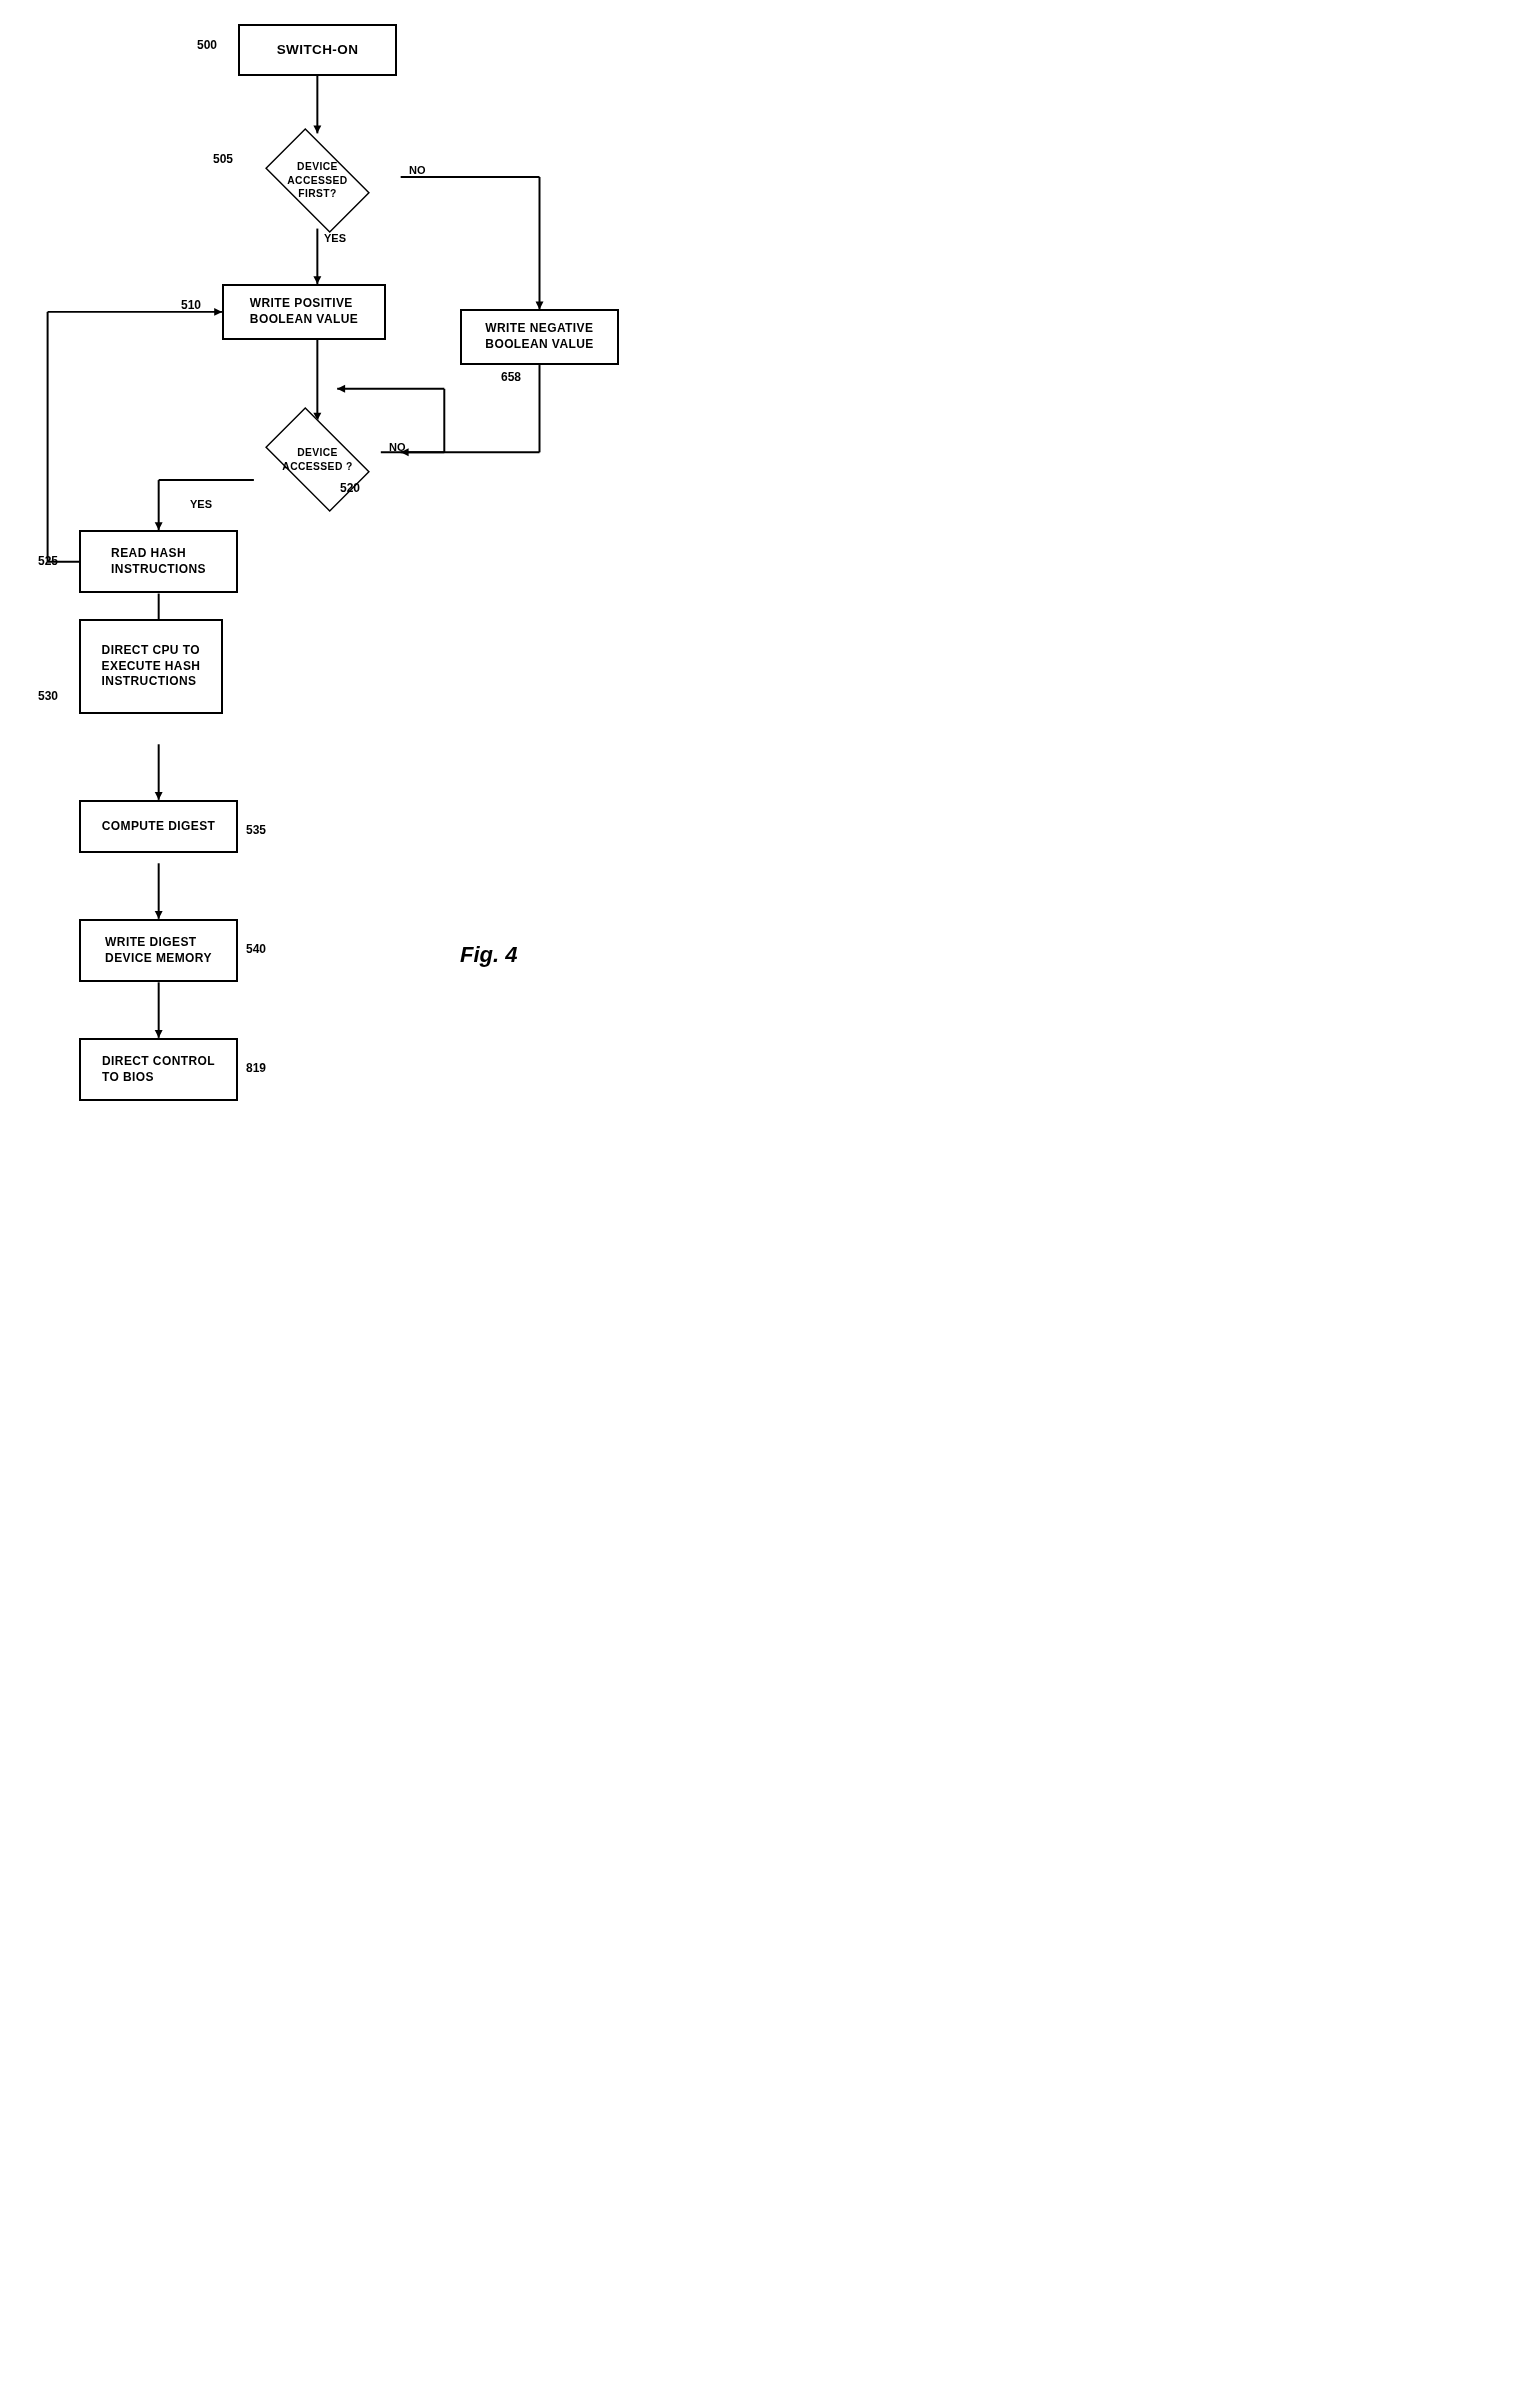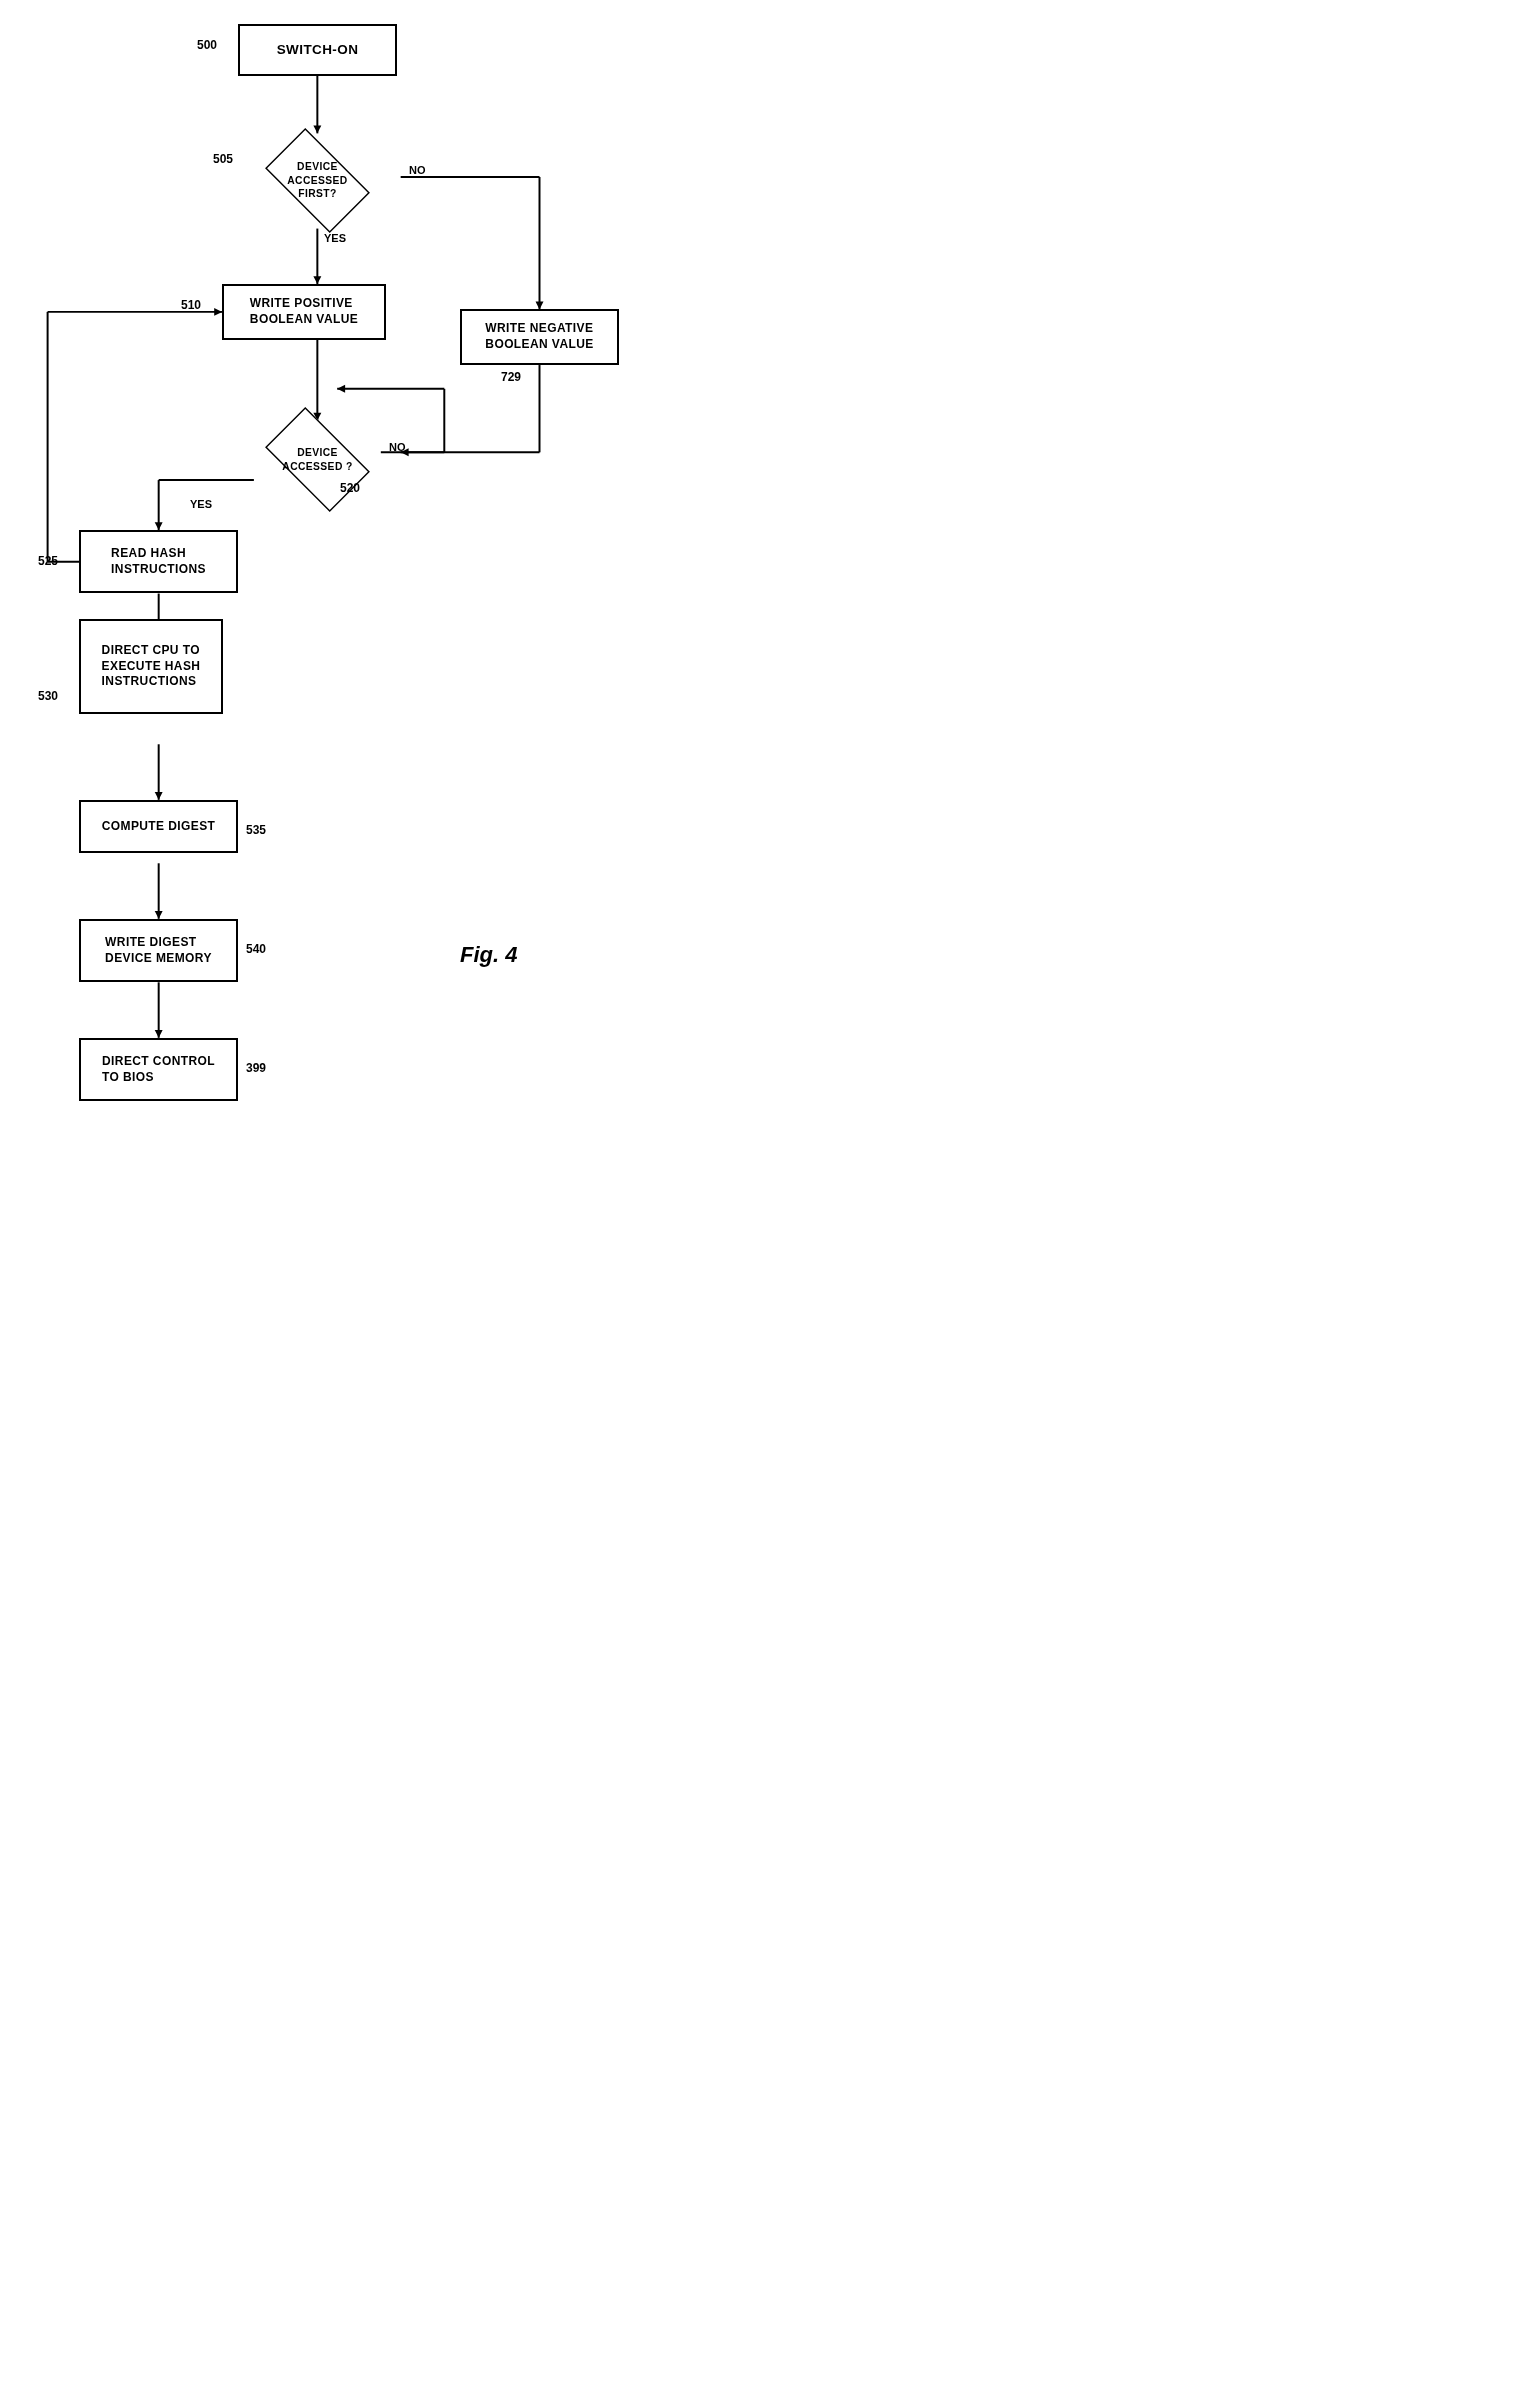--- a/index.html
+++ b/index.html
@@ -178,21 +178,21 @@
   </div>
   <div class="label" style="left:181px; top:298px;">
     <span>510</span>
   </div>
 
   <div class="flow-box" style="left:460px; top:309px; width:159px; height:56px;">
     <span style="white-space:pre-line;">WRITE NEGATIVE
 BOOLEAN VALUE</span>
   </div>
   <div class="label" style="left:501px; top:370px;">
-    <span>729</span>
+    <span>658</span>
   </div>
 
   <div class="flow-diamond" style="left:254px; top:420px; width:127px; height:79px;">
     <div class="diamond-bg"></div>
     <div class="diamond-text" style="white-space:pre-line; font-size:10.3px;">DEVICE
 ACCESSED ?</div>
   </div>
   <div class="label" style="left:340px; top:481px;">
     <span>520</span>
   </div>
@@ -235,21 +235,21 @@
   </div>
   <div class="label" style="left:246px; top:942px;">
     <span>540</span>
   </div>
 
   <div class="flow-box" style="left:79px; top:1038px; width:159px; height:63px;">
     <span style="white-space:pre-line;">DIRECT CONTROL
 TO BIOS</span>
   </div>
   <div class="label" style="left:246px; top:1061px;">
-    <span>399</span>
+    <span>819</span>
   </div>
 
   <div class="fig-label" style="left:460px; top:942px;">
     <span>Fig. 4</span>
   </div>
 
 </div>
 
 
 </body></html>

